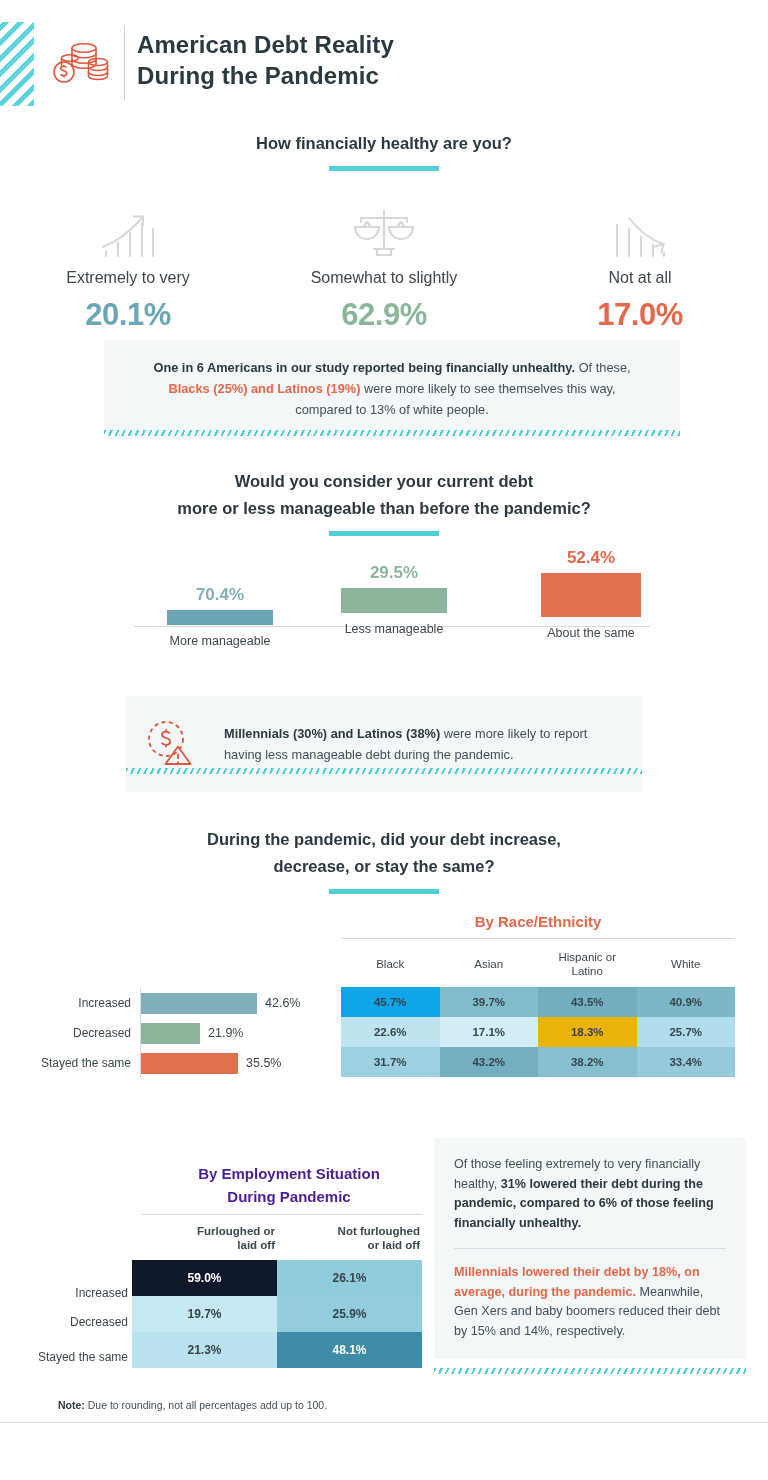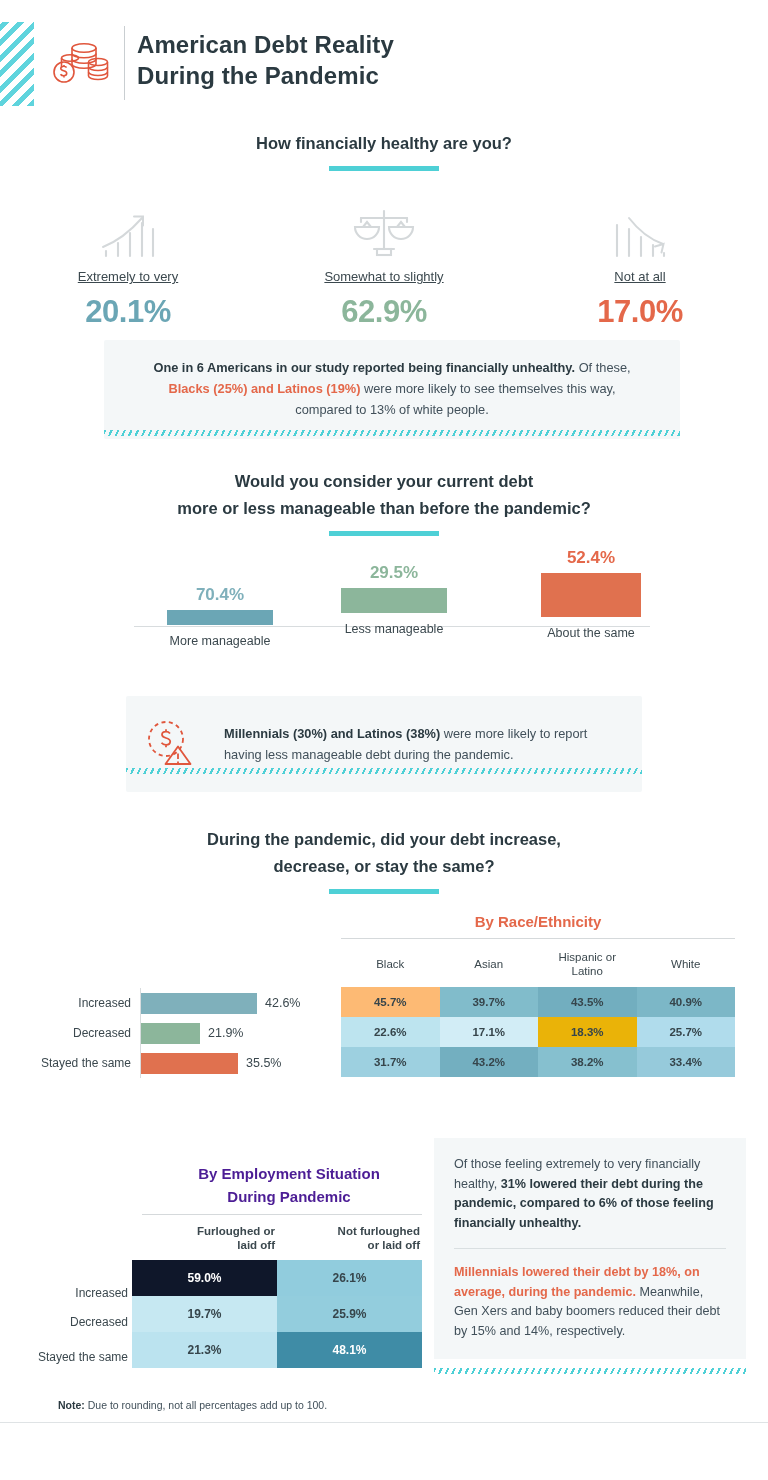--- a/index.html
+++ b/index.html
@@ -34,21 +34,21 @@
 
   
   .q-head { text-align: center; font-size: 16.5px; font-weight: bold; color: #2b3a41; line-height: 27px; }
   .q-rule { width: 110px; height: 5px; background: #4ed0d6; margin: 9px auto 0; }
 
   
   .sec1 { position: absolute; left: 0; top: 130px; width: 768px; }
   .health-row { display: flex; margin-top: 32px; }
   .health-col { flex: 1; text-align: center; }
   .health-icon { height: 56px; display: flex; align-items: flex-end; justify-content: center; }
-  .health-label { font-size: 13px; color: #3b484e; margin-top: 10px; text-decoration: underline; }
+  .health-label { font-size: 16px; color: #3b484e; margin-top: 10px; }
   .health-value { font-size: 31px; font-weight: bold; margin-top: 10px; letter-spacing: -.5px; }
 
   
   .callout {
     background: #f4f7f8; border-radius: 2px;
   }
   .callout-text { font-size: 12.8px; line-height: 21px; color: #41505a; }
   .b { font-weight: bold; color: #2b3a41; }
   .r { color: #e4684a; font-weight: bold; }
   .dash-rule {
@@ -288,21 +288,21 @@
     <thead>
       <tr>
         <th style="width:25%">Black</th>
         <th style="width:25%">Asian</th>
         <th style="width:25%">Hispanic or<br>Latino</th>
         <th style="width:25%">White</th>
       </tr>
     </thead>
     <tbody>
       <tr>
-        <td style="background:#fdba74">45.7%</td>
+        <td style="background:#0ea5e9">45.7%</td>
         <td style="background:#81bccb">39.7%</td>
         <td style="background:#72aebf">43.5%</td>
         <td style="background:#7cb7c7">40.9%</td>
       </tr>
       <tr>
         <td style="background:#bde4ef">22.6%</td>
         <td style="background:#d2edf6">17.1%</td>
         <td style="background:#eab308">18.3%</td>
         <td style="background:#b0dcec">25.7%</td>
       </tr>

